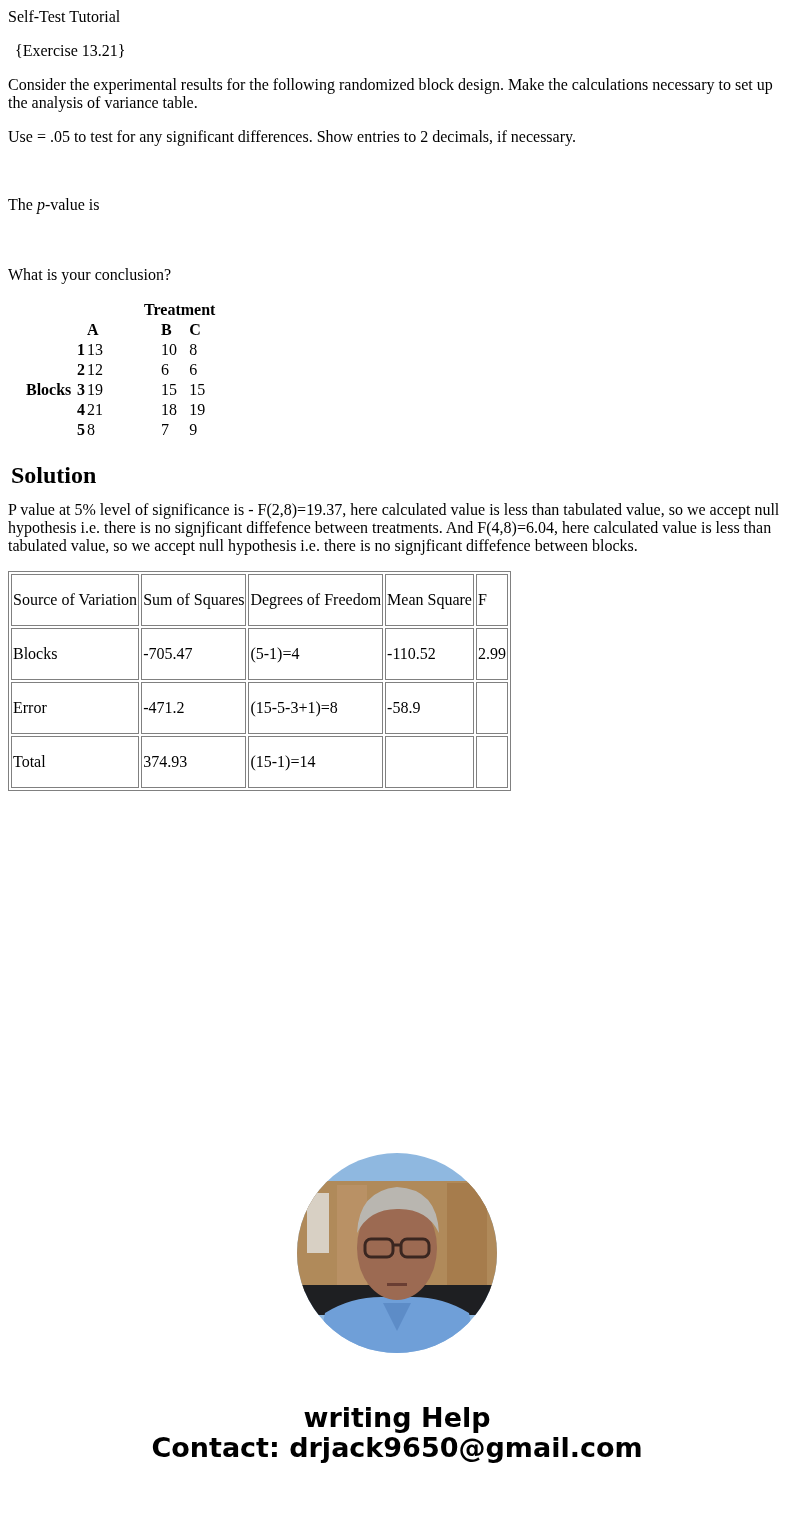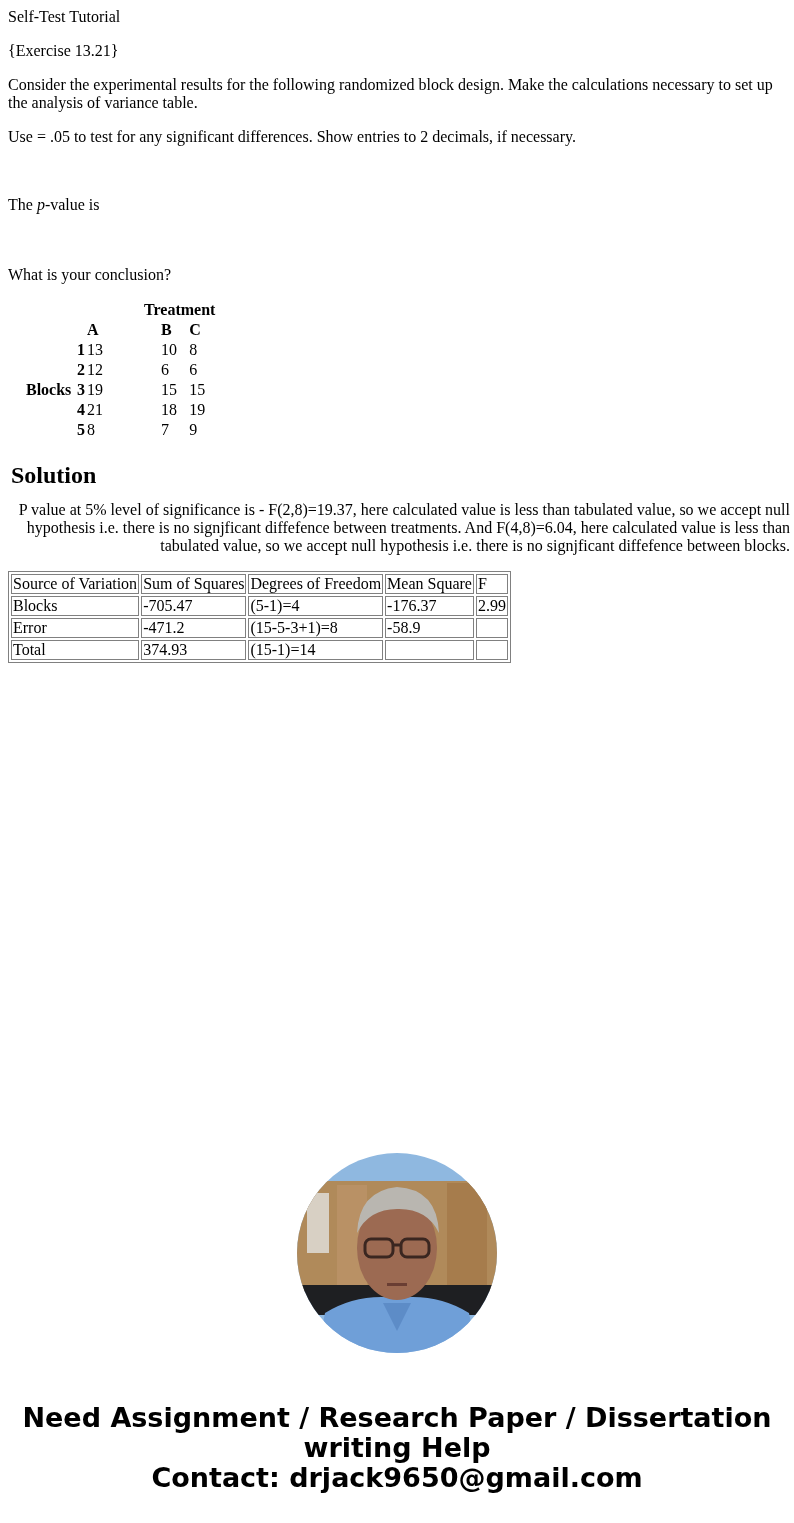--- a/index.html
+++ b/index.html
@@ -8,21 +8,21 @@
       height: 1523px;
       position: relative;
       font-family: "Liberation Serif", serif;
       font-size: 16px;
       color: #000;
       line-height: 18px;
       overflow: hidden;
     }
     p { margin: 0; }
     .p-title { position: absolute; left: 8px; top: 8px; }
-    .p-exercise { position: absolute; left: 8px; top: 42px; }
+    .p-exercise { position: absolute; left: 15px; top: 42px; }
     .p-consider { position: absolute; left: 8px; top: 76px; width: 778px; }
     .p-use { position: absolute; left: 8px; top: 128px; }
     .p-pvalue { position: absolute; left: 8px; top: 196px; }
     .p-conclusion { position: absolute; left: 8px; top: 266px; }
 
     .data-table {
       position: absolute; left: 25px; top: 300px;
       border-collapse: collapse;
     }
     .data-table td, .data-table th {
@@ -34,32 +34,32 @@
     .data-table .blocks-label { font-weight: bold; }
     .data-table .treat-head { text-align: center; font-weight: bold; }
     .colA { width: 72px; }
     .colA-h { text-align: center; }
 
     h3.solution {
       position: absolute; left: 8px; top: 461px; margin: 3px;
       font-size: 24px; font-weight: bold; line-height: 22px;
     }
     .p-solution {
-      position: absolute; left: 8px; top: 501px; width: 782px; text-align: right;
+      position: absolute; left: 8px; top: 501px; width: 782px;
     }
 
     .anova {
       position: absolute; left: 8px; top: 571px;
       border: 1px solid #808080;
       border-collapse: separate;
       border-spacing: 2px;
     }
     .anova td {
       border: 1px solid #808080;
-      padding: 0 1px;
+      padding: 16px 1px;
       height: 18px;
       font-size: 16px;
       line-height: 18px;
       white-space: nowrap;
       vertical-align: middle;
     }
 
     .avatar {
       position: absolute; left: 297px; top: 1153px;
       width: 200px; height: 200px; border-radius: 50%;
@@ -147,21 +147,21 @@
     <td>Source of Variation</td>
     <td>Sum of Squares</td>
     <td>Degrees of Freedom</td>
     <td>Mean Square</td>
     <td>F</td>
   </tr>
   <tr>
     <td>Blocks</td>
     <td>-705.47</td>
     <td>(5-1)=4</td>
-    <td>-176.37</td>
+    <td>-110.52</td>
     <td>2.99</td>
   </tr>
   <tr>
     <td>Error</td>
     <td>-471.2</td>
     <td>(15-5-3+1)=8</td>
     <td>-58.9</td>
     <td></td>
   </tr>
   <tr>
@@ -187,16 +187,15 @@
     <ellipse cx="100" cy="95" rx="40" ry="52" fill="#9c6a52"></ellipse>
     <path d="M60 80 Q62 38 100 34 Q140 36 142 80 Q130 55 100 56 Q72 56 60 80 Z" fill="#b9b6b0"></path>
     <rect x="68" y="86" width="28" height="18" rx="6" fill="none" stroke="#3a2620" stroke-width="3"></rect>
     <rect x="104" y="86" width="28" height="18" rx="6" fill="none" stroke="#3a2620" stroke-width="3"></rect>
     <line x1="96" y1="92" x2="104" y2="92" stroke="#3a2620" stroke-width="3"></line>
     <rect x="90" y="130" width="20" height="3" fill="#6a3e33"></rect>
   </svg>
 </div>
 
 <div class="promo">
-  <div>Need Assignment / Research Paper / Dissertation</div>
   <div>writing Help</div>
   <div>Contact: drjack9650@gmail.com</div>
 </div>
 
 </body></html>

